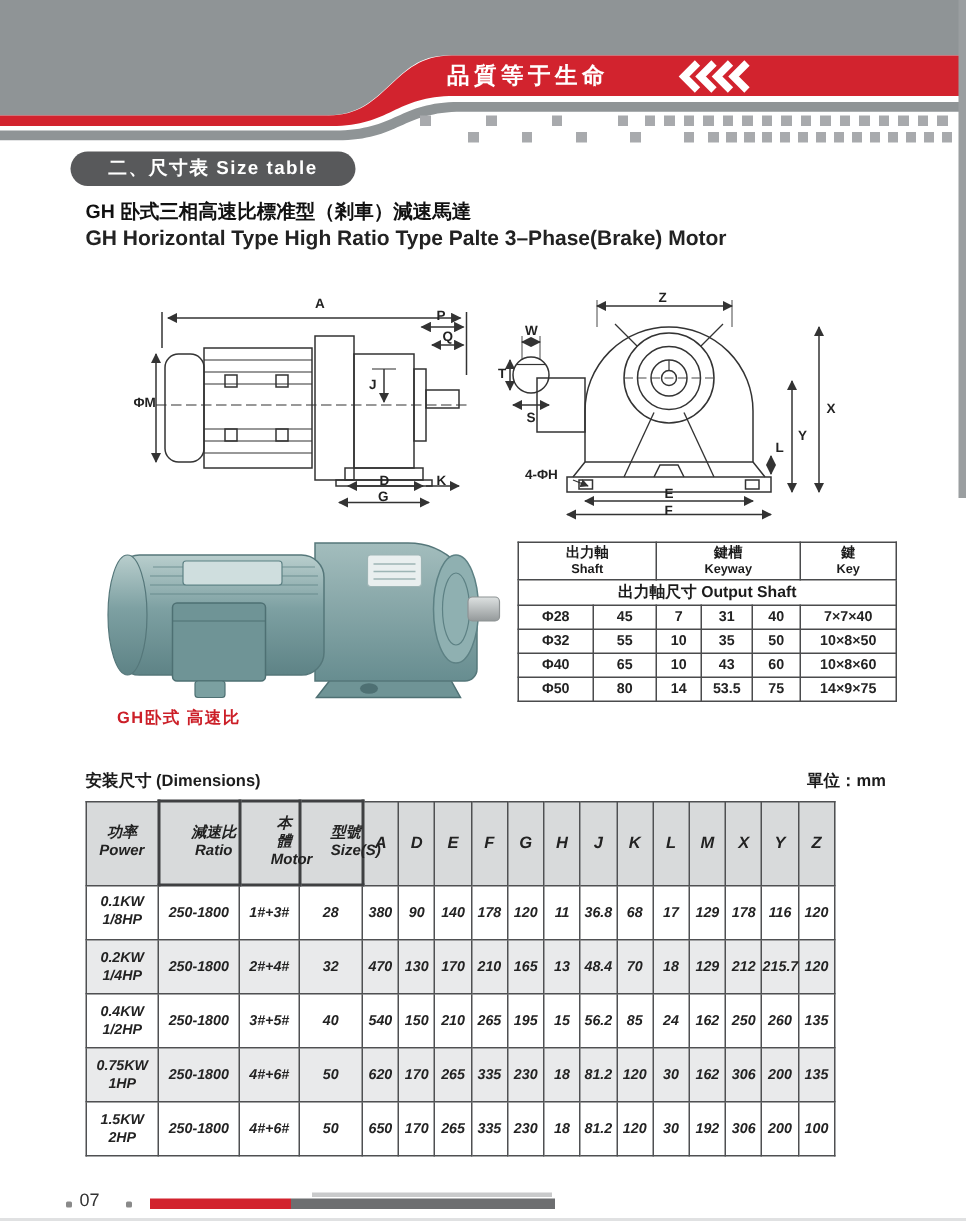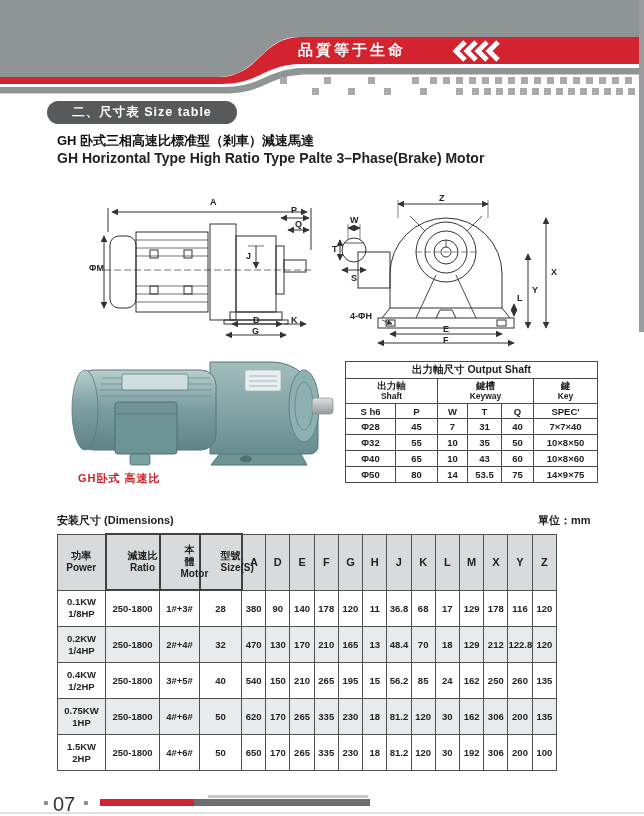--- a/index.html
+++ b/index.html
@@ -43,32 +43,32 @@
   .shaft-table .grp .en{font-size:8.5px;}
   .shaft-table .sub{height:14px;font-weight:bold;}
   .shaft-table td{height:15px;font-weight:bold;color:#222;}
 
   
   .dim-label{left:57px;top:513px;font-size:11px;font-weight:bold;}
   .unit-label{left:538px;top:513px;font-size:11px;font-weight:bold;}
 
   
   .size-table{position:absolute;left:57px;top:533px;width:500px;table-layout:fixed;
-              font-size:9.5px;text-align:center;border:1.5px solid #4f5052;}
+              font-size:9.5px;text-align:center;border:1.5px solid #4f5052;font-style:italic;}
   .size-table th,.size-table td{border:1px solid #4f5052;padding:0;font-weight:bold;color:#222;}
   .size-table thead th{height:54px;background:#d8dadb;font-size:10px;line-height:12px;}
   .size-table thead th.dim{font-size:11px;}
   .size-table thead th.thick{border:2px solid #3f4042;padding-left:20px;}
   .size-table tbody td{height:35px;}
   .size-table tbody tr.alt td{background:#e9eaeb;}
   .size-table .two{display:block;line-height:12px;}
 
   
   .pg-dot{position:absolute;width:4px;height:4px;background:#8a8a8a;border-radius:1px;}
-  .pg-num{left:53px;top:793px;font-size:20px;color:#333;}
+  .pg-num{left:53px;top:793px;font-size:12px;color:#333;}
   .bar-red{left:100px;top:799px;width:94px;height:7px;background:#d2232e;}
   .bar-gray{left:194px;top:799px;width:176px;height:7px;background:#6d6e70;}
   .bar-light{left:208px;top:795px;width:160px;height:2.5px;background:#c9cacb;}
   .bottom-line{left:0;top:812px;width:644px;height:2px;background:#e0e1e2;}
 </style>
 </head>
 <body>
 
 <div class="page">
 
@@ -251,40 +251,32 @@
     <colgroup>
         <col style="width:50px">
         <col style="width:42px">
         <col style="width:30px">
         <col style="width:34px">
         <col style="width:32px">
         <col>
       </colgroup>
     <tbody>
         <tr>
-      <th class="tt" colspan="6">出力軸尺寸 Output Shaft</th>
-    </tr>
-    <tr>
       <th class="grp" colspan="2">
         <span>出力軸</span><br>
         <span class="en">Shaft</span></th>
       <th class="grp" colspan="3">
         <span>鍵槽</span><br>
         <span class="en">Keyway</span></th>
       <th class="grp">
         <span>鍵</span><br>
         <span class="en">Key</span></th>
     </tr>
     <tr>
-      <th class="sub">S  h6</th>
-      <th class="sub">P</th>
-      <th class="sub">W</th>
-      <th class="sub">T</th>
-      <th class="sub">Q</th>
-      <th class="sub">SPEC'</th>
+      <th class="tt" colspan="6">出力軸尺寸 Output Shaft</th>
     </tr>
     <tr>
       <td>Φ28</td>
           <td>45</td>
           <td>7</td>
           <td>31</td>
           <td>40</td>
           <td>7×7×40</td>
     </tr>
     <tr>
@@ -392,21 +384,21 @@
           <td>130</td>
           <td>170</td>
           <td>210</td>
           <td>165</td>
           <td>13</td>
           <td>48.4</td>
           <td>70</td>
           <td>18</td>
           <td>129</td>
           <td>212</td>
-          <td>122.8</td>
+          <td>215.7</td>
           <td>120</td>
       </tr>
       <tr>
         <td>
             <span class="two">0.4KW</span>
             <span class="two">1/2HP</span>
           </td>
         <td>250-1800</td>
           <td>3#+5#</td>
           <td>40</td>

